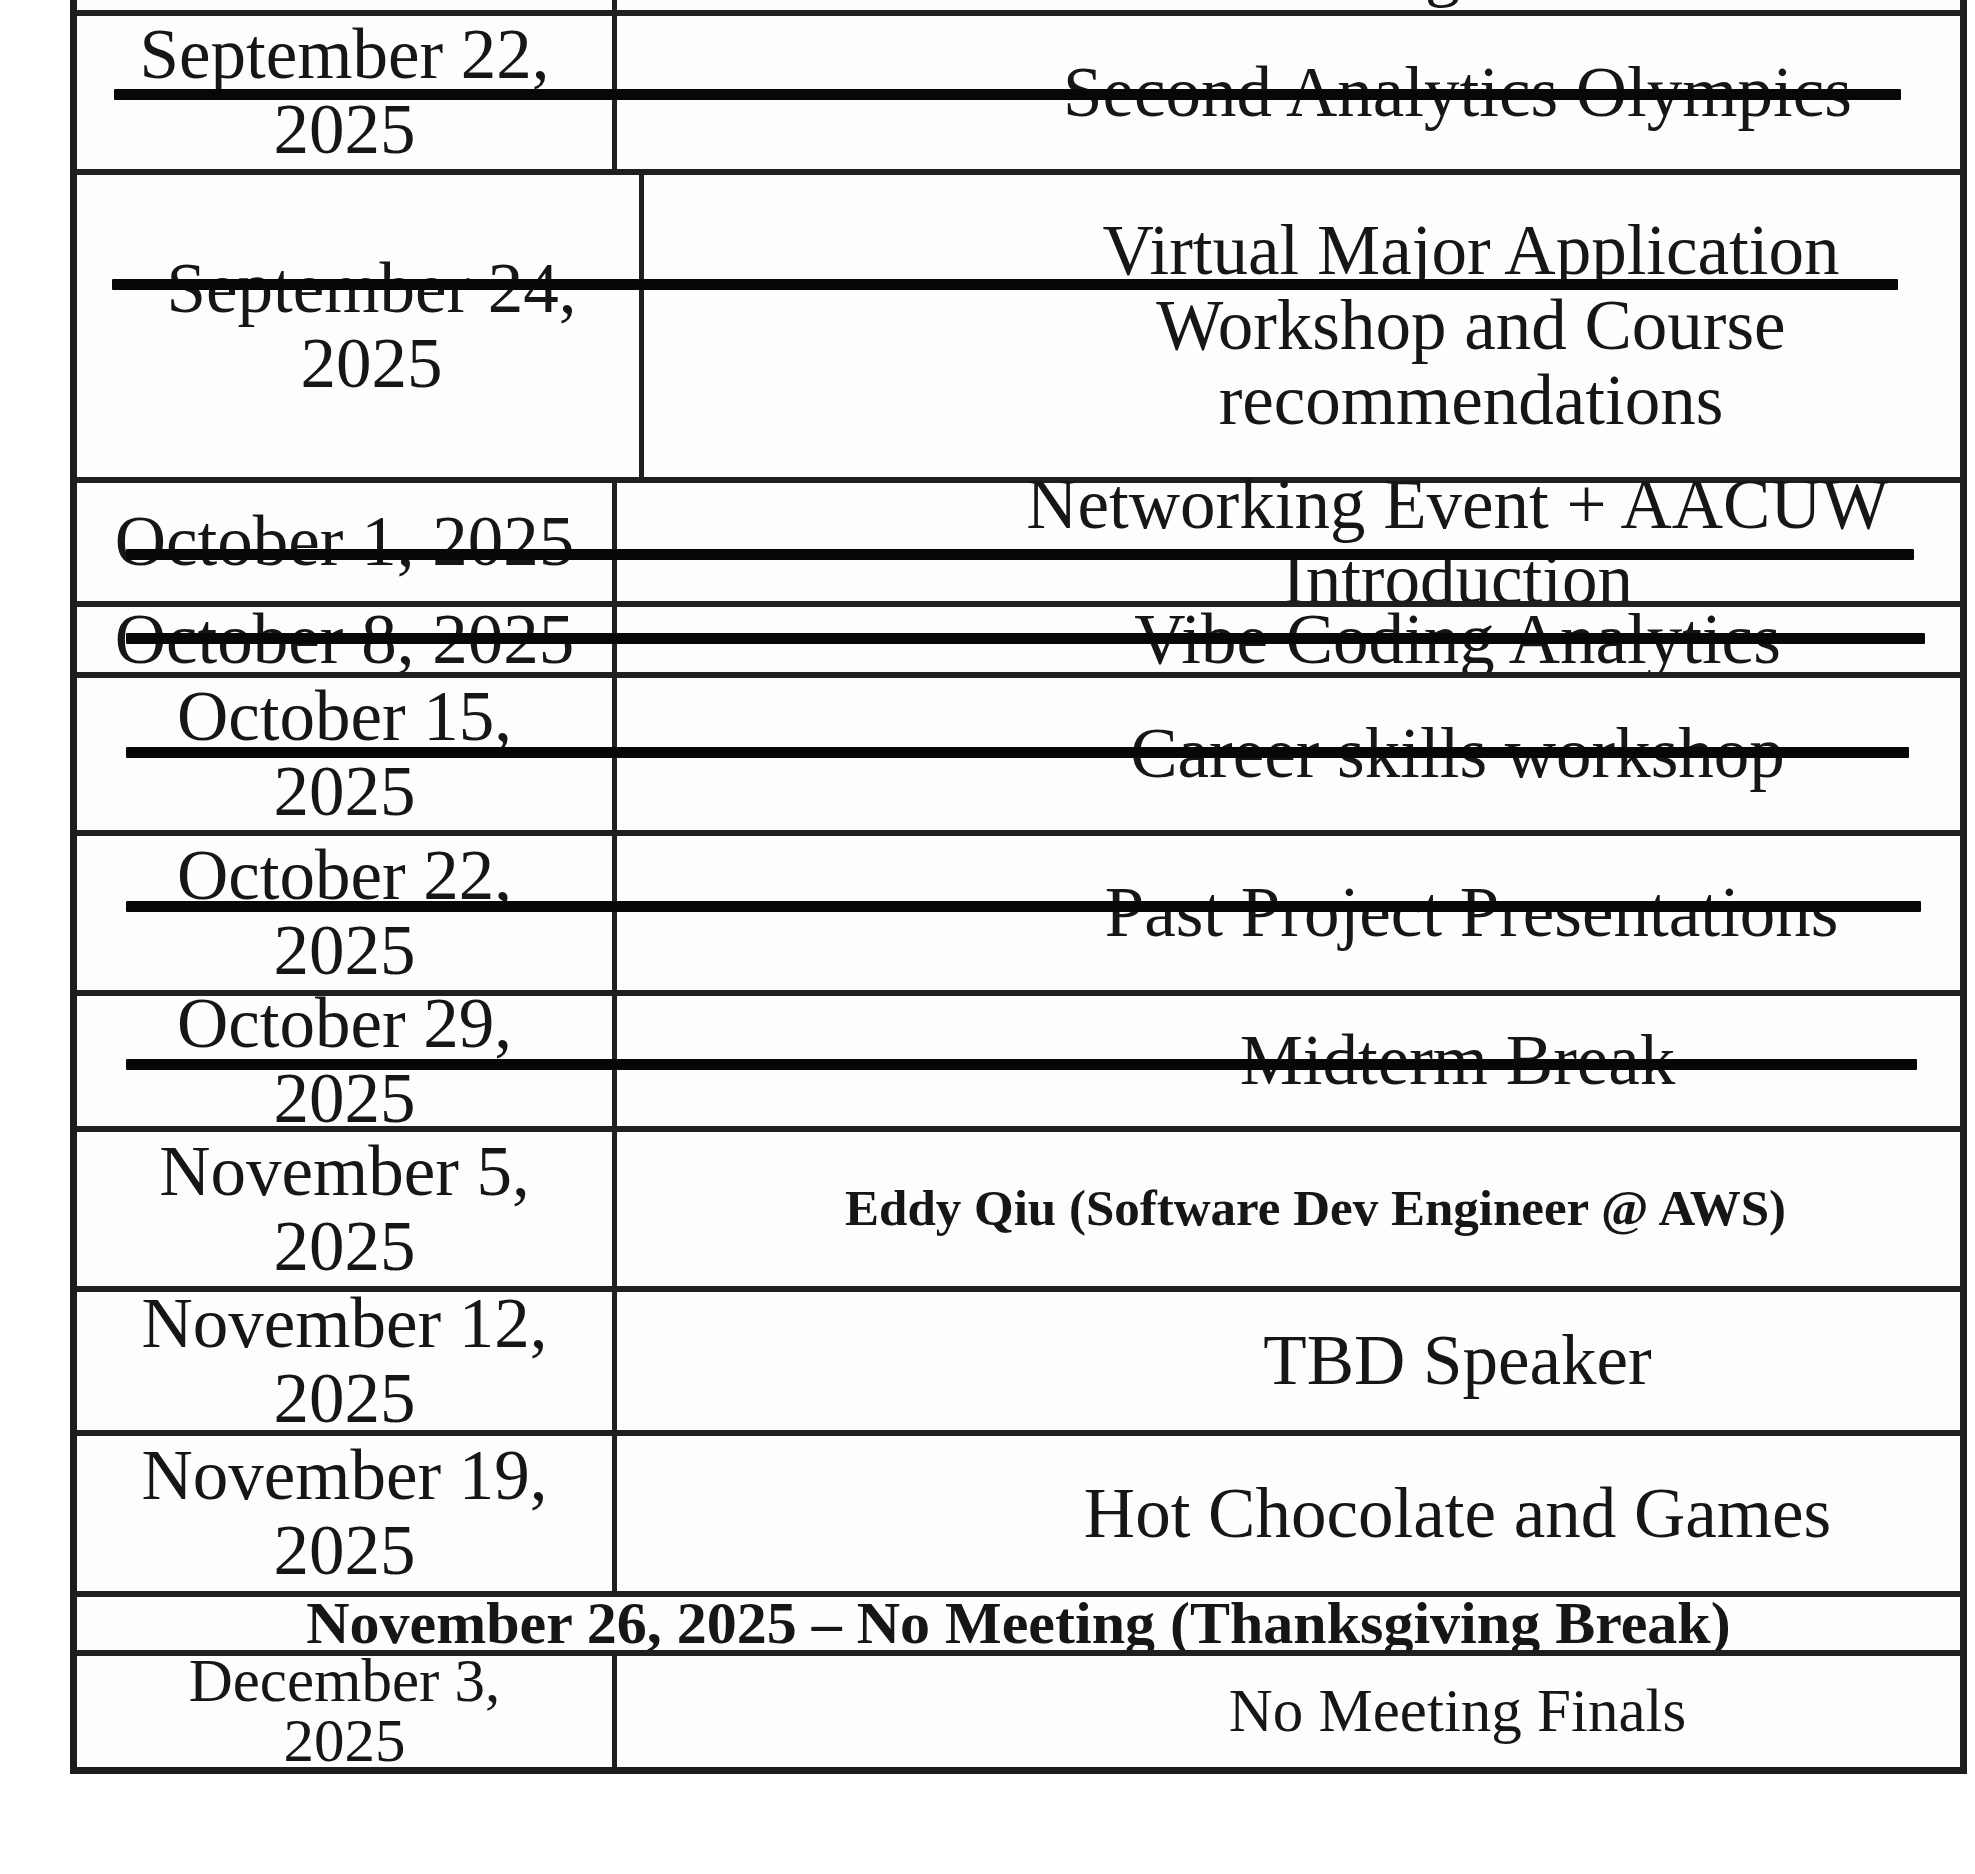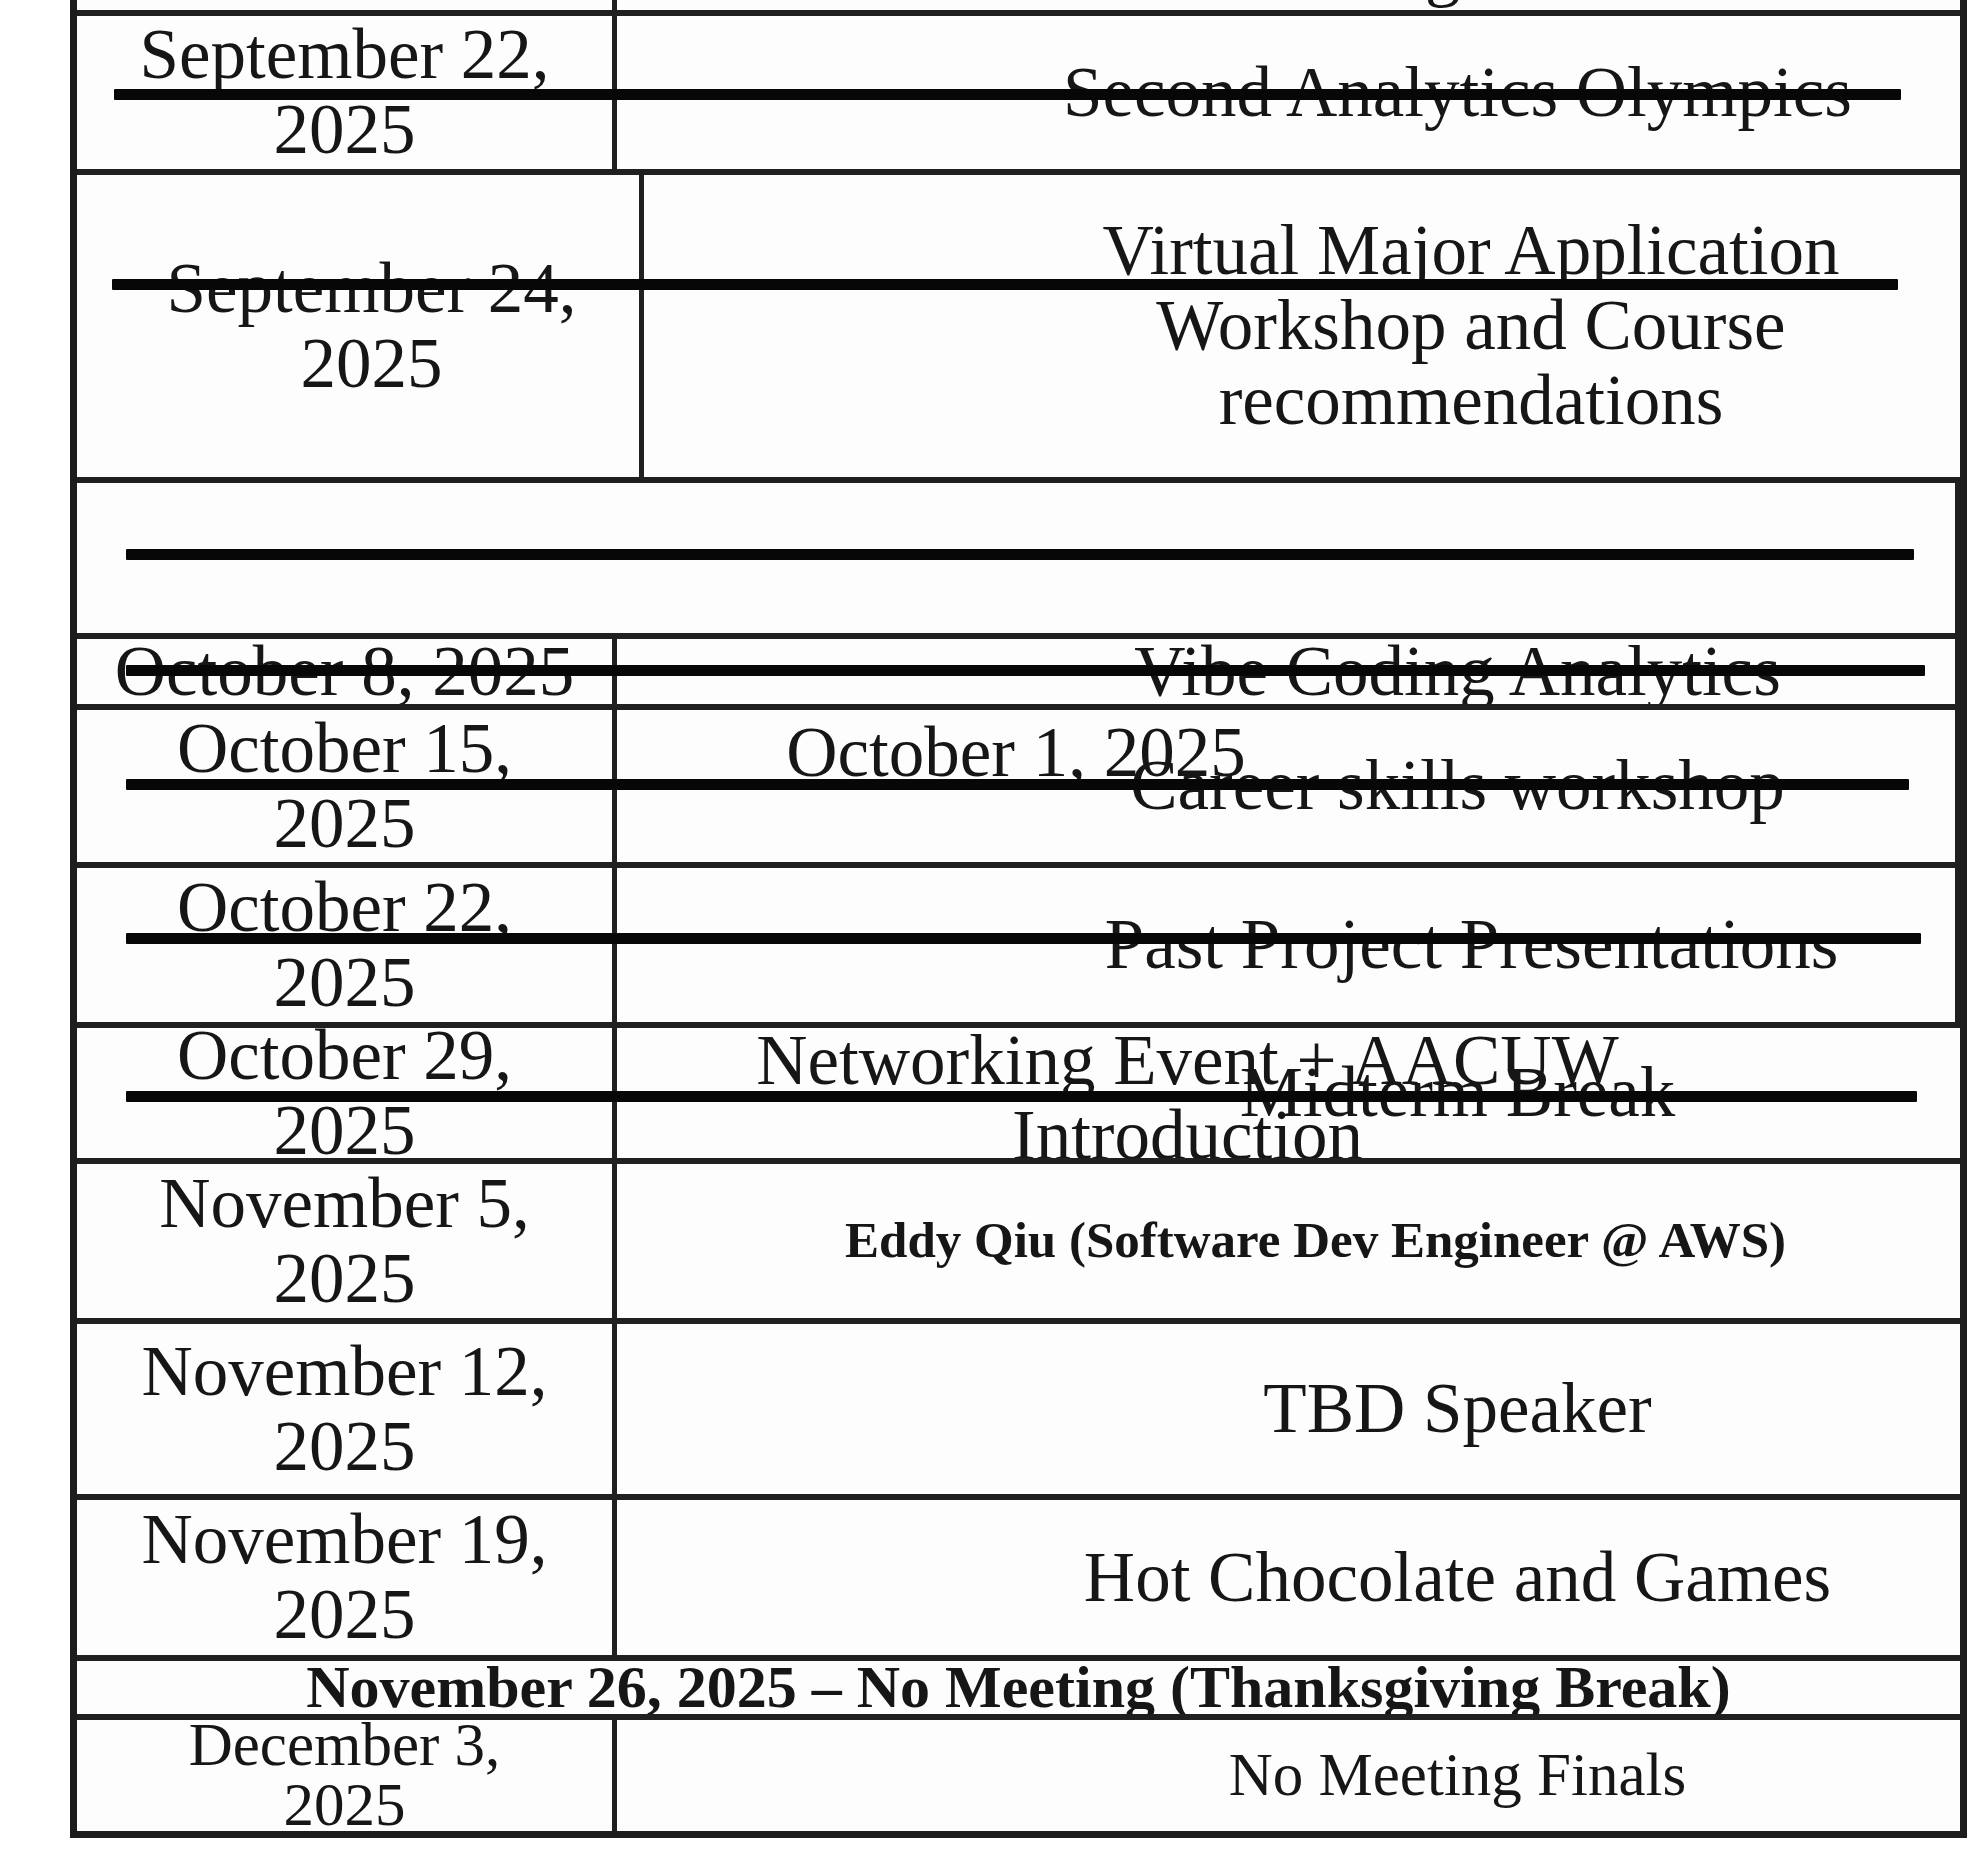--- a/index.html
+++ b/index.html
@@ -24,27 +24,27 @@
   .cell-text{white-space:pre-line;font-size:71px;line-height:75px;}
   .row.compact .cell-text{font-size:61px;line-height:60px;}
   .speaker-row .event-cell{padding-left:54px;}
   .speaker-row .event-cell .cell-text{font-weight:bold;font-size:51px;line-height:71px;}
   .merged-row .cell-text{font-weight:bold;font-size:60px;line-height:65px;}
 
   
   .r0{height:9.8px;}
   .r1{height:159px;}
   .r2{height:308px;padding-left:27px;}
-  .r3{height:156px;flex-direction:column;}
+  .r3{height:124px;}
   .r4{height:71px;}
   .r5{height:158px;}
   .r6{height:160px;gap:28px;}
   .r7{height:136px;}
   .r8{height:160px;}
-  .r9{height:176px;}
+  .r9{height:144px;}
   .r10{height:161px;}
   .r11{height:59px;}
   .r12{height:117px;}
 
   
   .strike{position:absolute;height:11.4px;background:#070707;z-index:5;border-radius:1.1px;}
   .r1 .strike{left:37px;width:1787px;top:73px;}
   .r2 .strike{left:35px;width:1786px;top:104px;}
   .r3 .strike{left:49px;width:1788px;top:66px;}
   .r4 .strike{left:49px;width:1799px;top:26px;}

